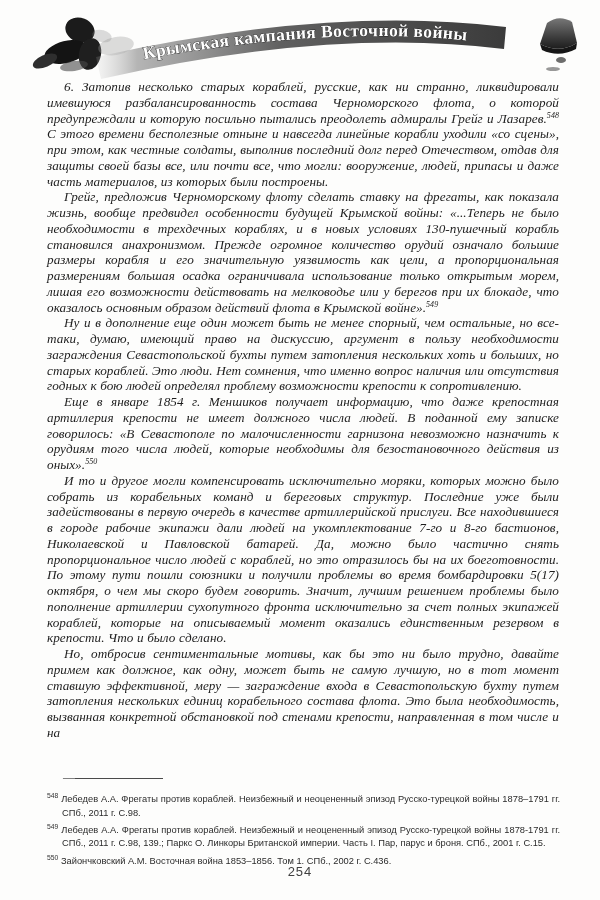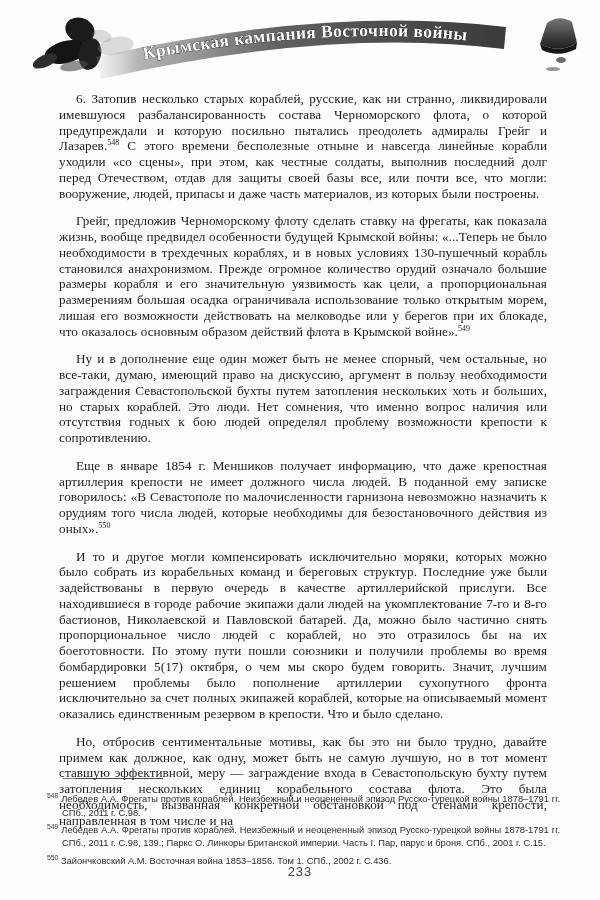--- a/index.html
+++ b/index.html
@@ -15,21 +15,21 @@
   .ornament-left{position:absolute;left:16px;top:10px;width:122px;height:70px;}
   .ornament-right{position:absolute;left:531px;top:16px;width:58px;height:62px;}
 
   .textblock{
     position:absolute;left:47px;top:79px;width:512px;
     text-align:justify;
     font-size:13.2px;line-height:15.75px;
     letter-spacing:0.05px;
     word-spacing:0.2px;
   }
-  .para{margin:12px;text-indent:17px;}
+  .para{margin:0;text-indent:17px;font-style:italic;}
   sup.fnref{font-size:8px;line-height:0;vertical-align:super;}
 
   .fnsep{position:absolute;left:63px;top:776px;width:110px;height:8px;}
   .fnsep .dash{
     position:absolute;left:0;top:-6px;
     font-family:"Liberation Serif",serif;font-size:12px;color:#3c3c3c;
   }
   .fnsep .rule{
     position:absolute;left:12px;top:2px;width:88px;height:0;
     border-top:1.2px solid #4a4a4a;
@@ -109,15 +109,15 @@
     <span class="dash">—</span>
     <span class="rule"></span>
   </div>
 
   <div class="footnotes" id="footnotes">
       <div class="footnote"><sup>548</sup><span>&nbsp;Лебедев А.А. Фрегаты против кораблей. Неизбежный и неоцененный эпизод Русско-турецкой войны 1878–1791 гг. СПб., 2011 г. С.98.</span></div>
       <div class="footnote"><sup>549</sup><span>&nbsp;Лебедев А.А. Фрегаты против кораблей. Неизбежный и неоцененный эпизод Русско-турецкой войны 1878-1791 гг. СПб., 2011 г. С.98, 139.; Паркс О. Линкоры Британской империи. Часть I. Пар, парус и броня. СПб., 2001 г. С.15.</span></div>
       <div class="footnote"><sup>550</sup><span>&nbsp;Зайончковский А.М. Восточная война 1853–1856. Том 1. СПб., 2002 г. С.436.</span></div>
     </div>
 
-  <div class="pagenum">233</div>
+  <div class="pagenum">254</div>
 
 </div>
 
 </body></html>

